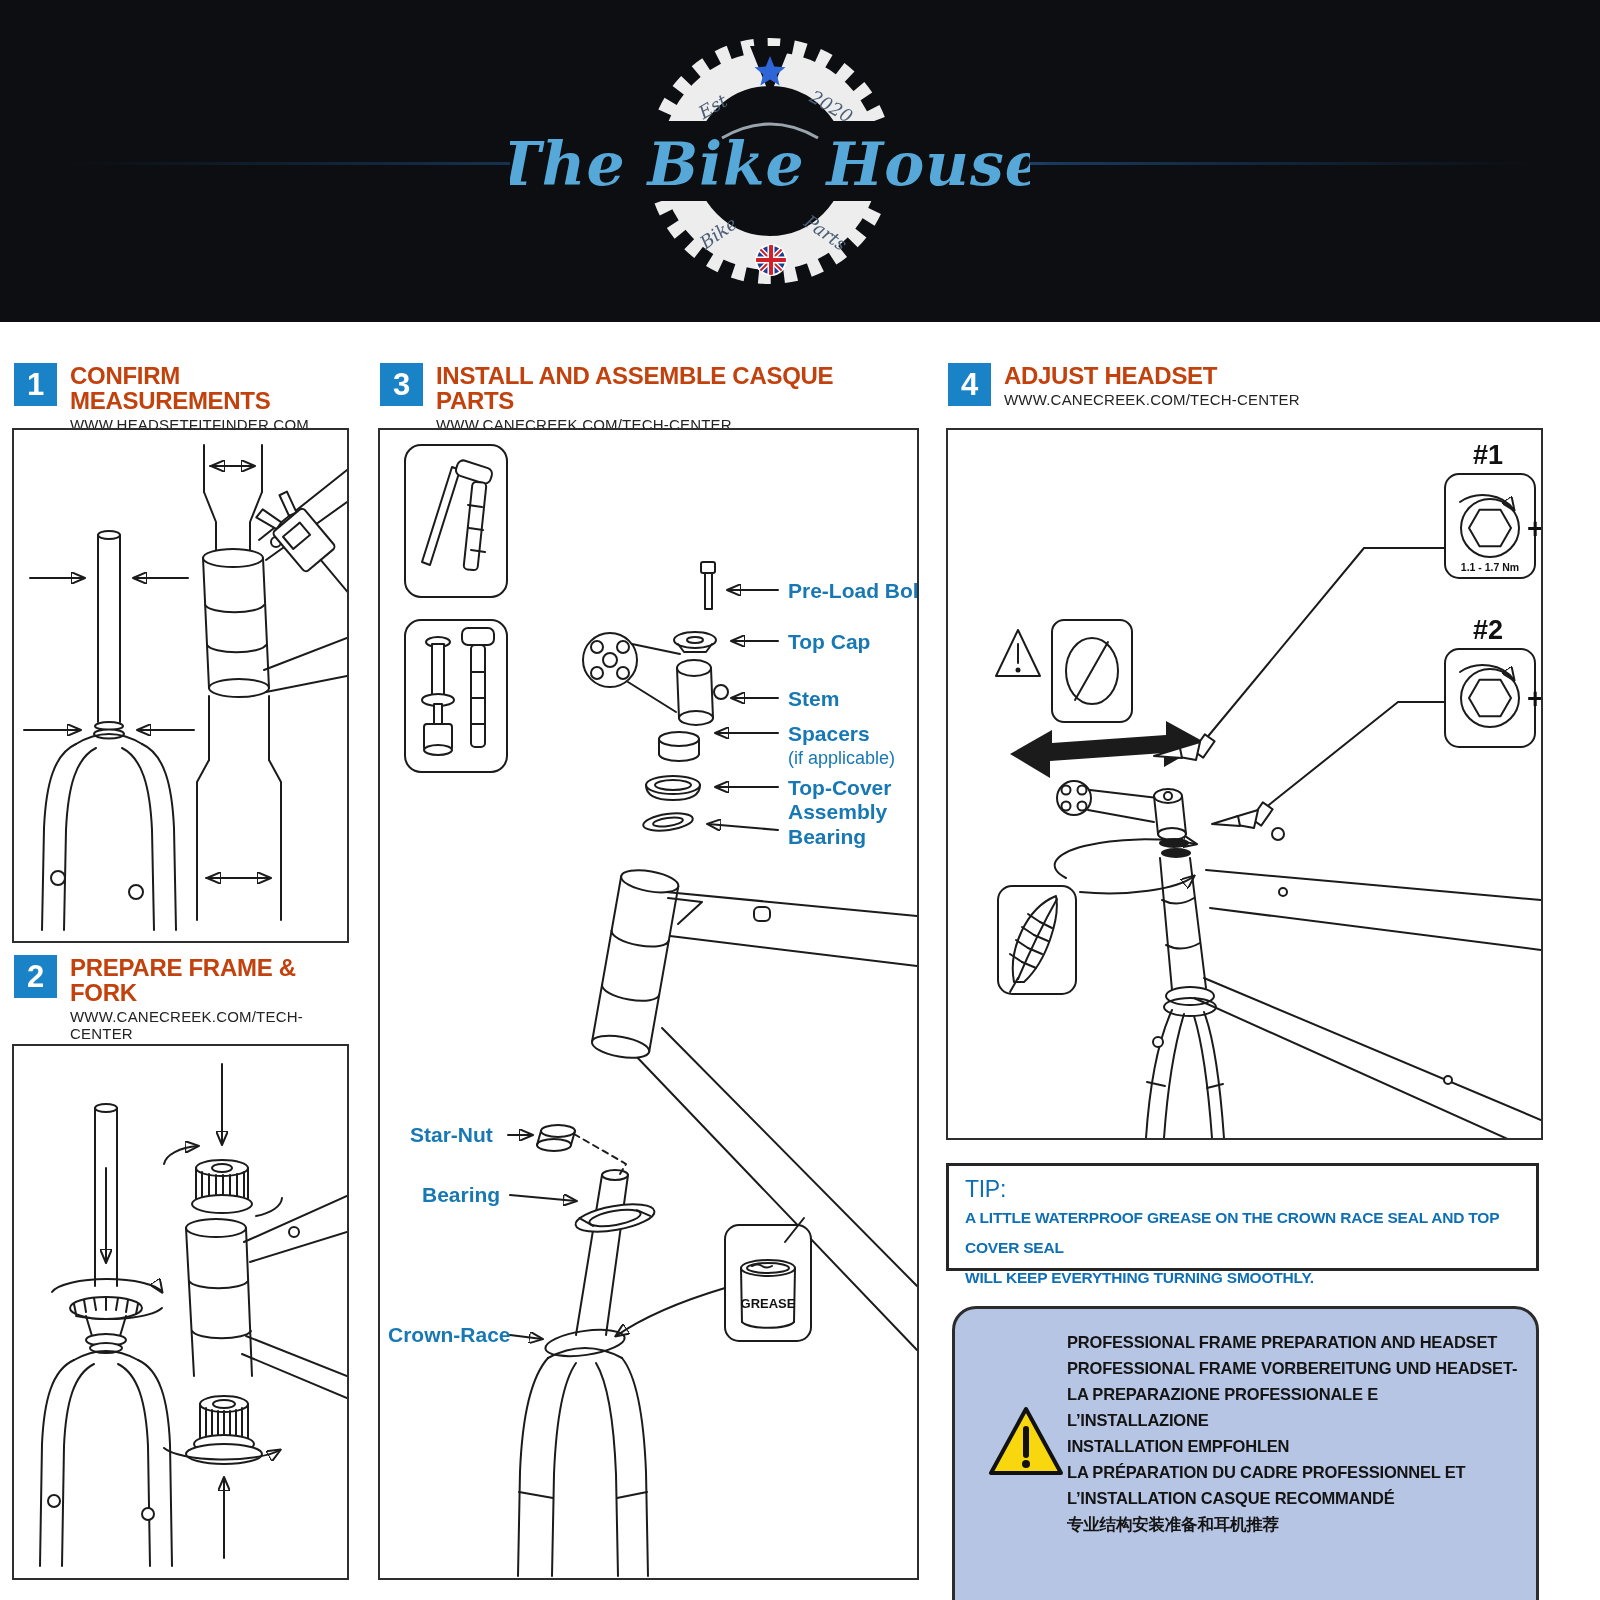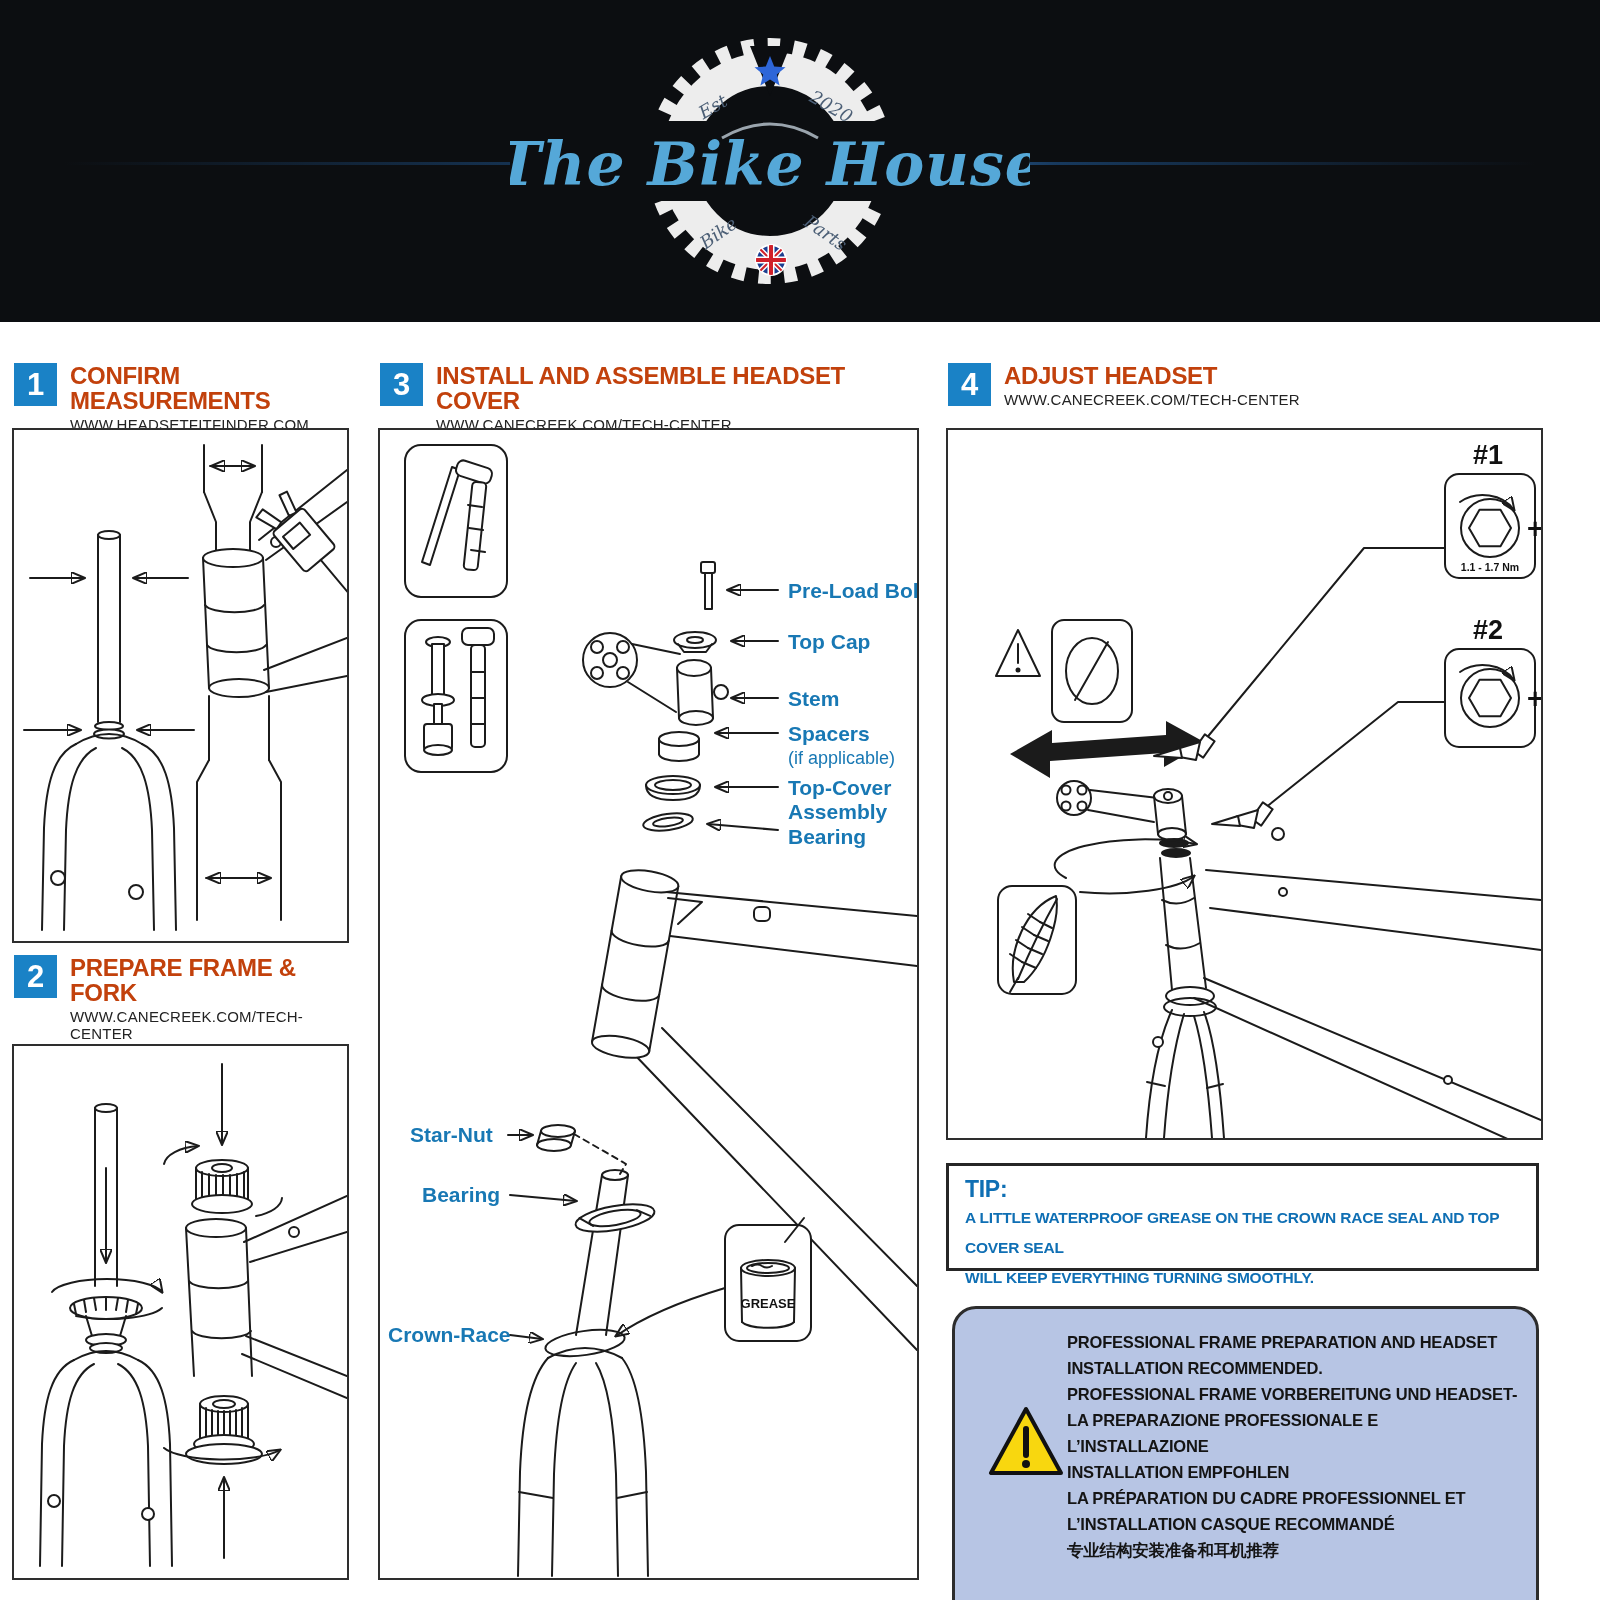--- a/index.html
+++ b/index.html
@@ -16,21 +16,21 @@
   
   .sec-head{position:absolute;display:flex;gap:13px;align-items:flex-start;}
   .sec-head .num{width:43px;height:43px;background:#1a82c6;color:#fff;font-size:31px;
      font-weight:bold;display:flex;align-items:center;justify-content:center;flex:0 0 auto;}
   .sec-head .t{font-size:24px;font-weight:bold;color:#c2410c;letter-spacing:-0.3px;line-height:1.05;}
   .sec-head .u{font-size:15px;color:#232323;margin-top:3px;letter-spacing:0.2px;}
   
   .panel{position:absolute;border:2px solid #2e2e2e;background:#fff;}
   
   .tip-box{position:absolute;border:3px solid #262626;background:#fff;padding:10px 16px;box-sizing:border-box;}
-  .tip-box .th{color:#0f6fb4;font-size:23px;font-weight:bold;letter-spacing:-0.3px;}
+  .tip-box .th{color:#0f6fb4;font-size:23px;font-weight:normal;letter-spacing:-0.3px;}
   .tip-box .tl{color:#0f6fb4;font-size:15.5px;font-weight:bold;line-height:30px;letter-spacing:-0.2px;}
   
   .warn-box{position:absolute;background:#b7c5e4;border:3px solid #2c2c2c;border-radius:24px;box-sizing:border-box;}
   .warn-tri{position:absolute;left:32px;top:96px;}
   .warn-text{position:absolute;left:112px;top:20px;width:452px;color:#141414;
      font-size:16.5px;font-weight:bold;line-height:26px;letter-spacing:-0.2px;
      font-family:"Liberation Sans","DejaVu Sans",sans-serif;}
   
   svg.art line,svg.art path,svg.art ellipse,svg.art circle,svg.art rect,
   svg.art polyline,svg.art polygon{stroke:#1b1b1b;stroke-width:2;fill:none;
@@ -93,21 +93,21 @@
 <div class="sec-head" style="left:14px;top:363px;width:330px;">
   <div class="num">1</div>
   <div>
       <div class="t">CONFIRM MEASUREMENTS</div>
        <div class="u">WWW.HEADSETFITFINDER.COM</div>
     </div>
 </div>
 <div class="sec-head" style="left:380px;top:363px;width:535px;">
   <div class="num">3</div>
   <div>
-      <div class="t">INSTALL AND ASSEMBLE HEADSET COVER</div>
+      <div class="t">INSTALL AND ASSEMBLE CASQUE PARTS</div>
        <div class="u">WWW.CANECREEK.COM/TECH-CENTER</div>
     </div>
 </div>
 <div class="sec-head" style="left:948px;top:363px;width:590px;">
   <div class="num">4</div>
   <div>
       <div class="t">ADJUST HEADSET</div>
        <div class="u">WWW.CANECREEK.COM/TECH-CENTER</div>
     </div>
 </div>
@@ -561,21 +561,20 @@
 </div>
 
 <div class="warn-box" style="left:952px;top:1306px;width:587px;height:328px;">
   <svg class="warn-tri" width="78" height="72" viewBox="0 0 78 72">
     <polygon points="39,4 4,68 74,68" fill="#f8d70f" stroke="#111" stroke-width="4" stroke-linejoin="round"></polygon>
     <line x1="39" y1="24" x2="39" y2="50" stroke="#111" stroke-width="6" stroke-linecap="round"></line>
     <circle cx="39" cy="59" r="4" fill="#111"></circle>
   </svg>
   <div class="warn-text">
     <div>PROFESSIONAL FRAME PREPARATION AND HEADSET</div>
-    <div>INSTALLATION RECOMMENDED.</div>
     <div>PROFESSIONAL FRAME VORBEREITUNG UND HEADSET-</div>
     <div>LA PREPARAZIONE PROFESSIONALE E L’INSTALLAZIONE</div>
     <div>INSTALLATION EMPFOHLEN</div>
     <div>LA PRÉPARATION DU CADRE PROFESSIONNEL ET</div>
     <div>L’INSTALLATION CASQUE RECOMMANDÉ</div>
     <div>专业结构安装准备和耳机推荐</div>
   </div>
 </div>
 
 </body></html>

